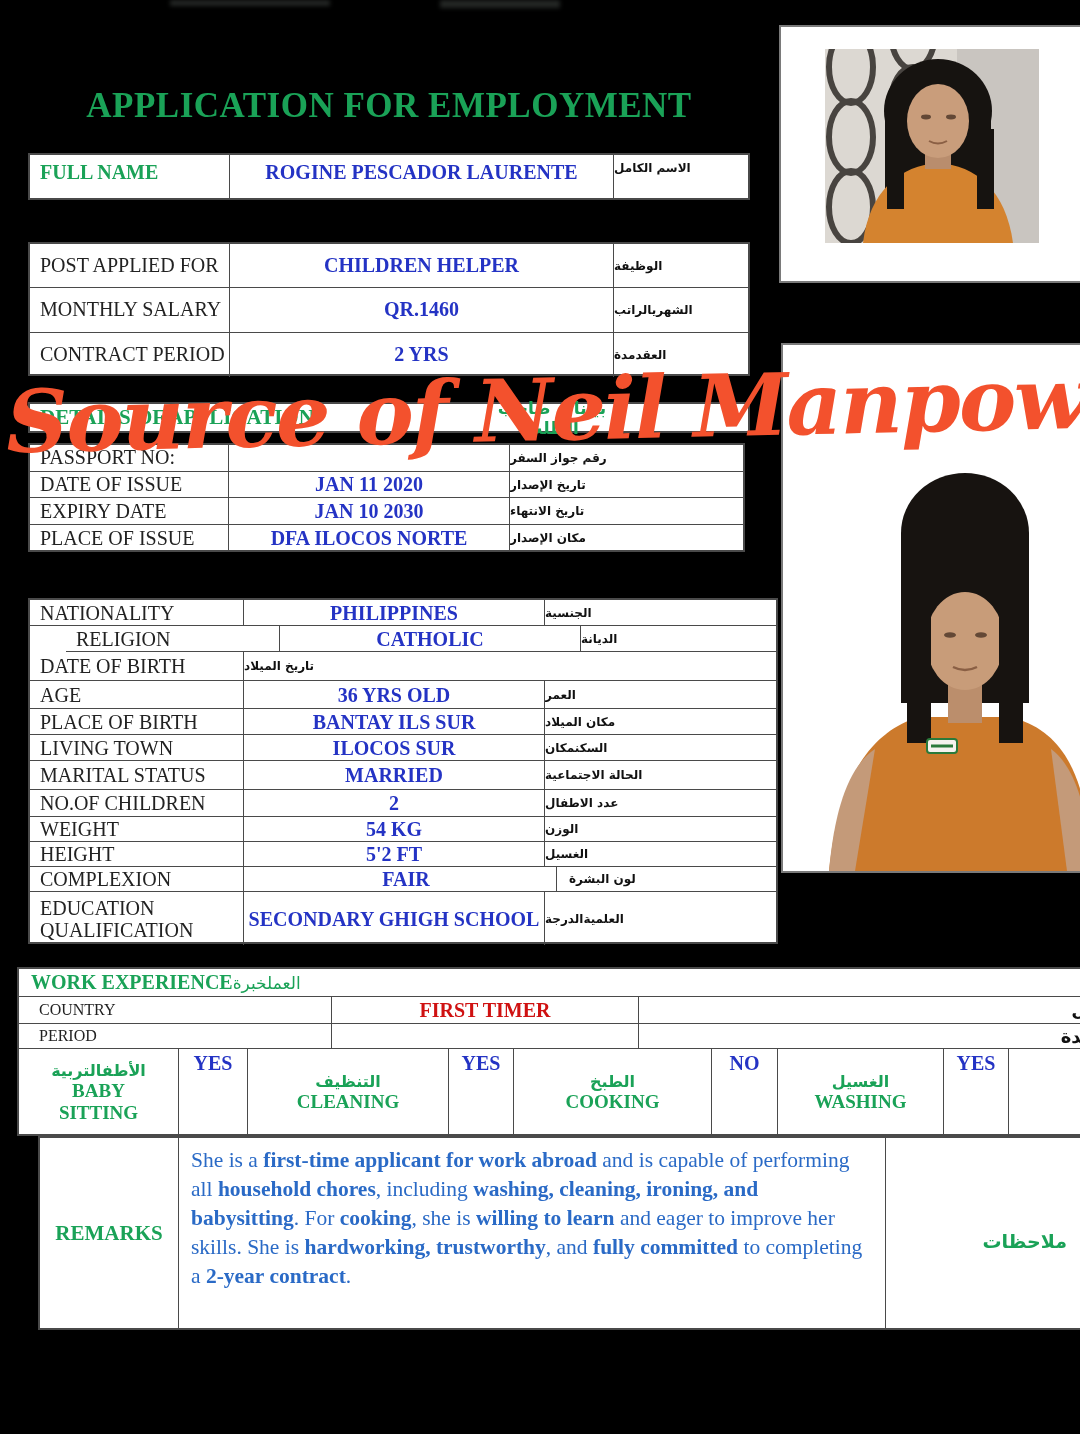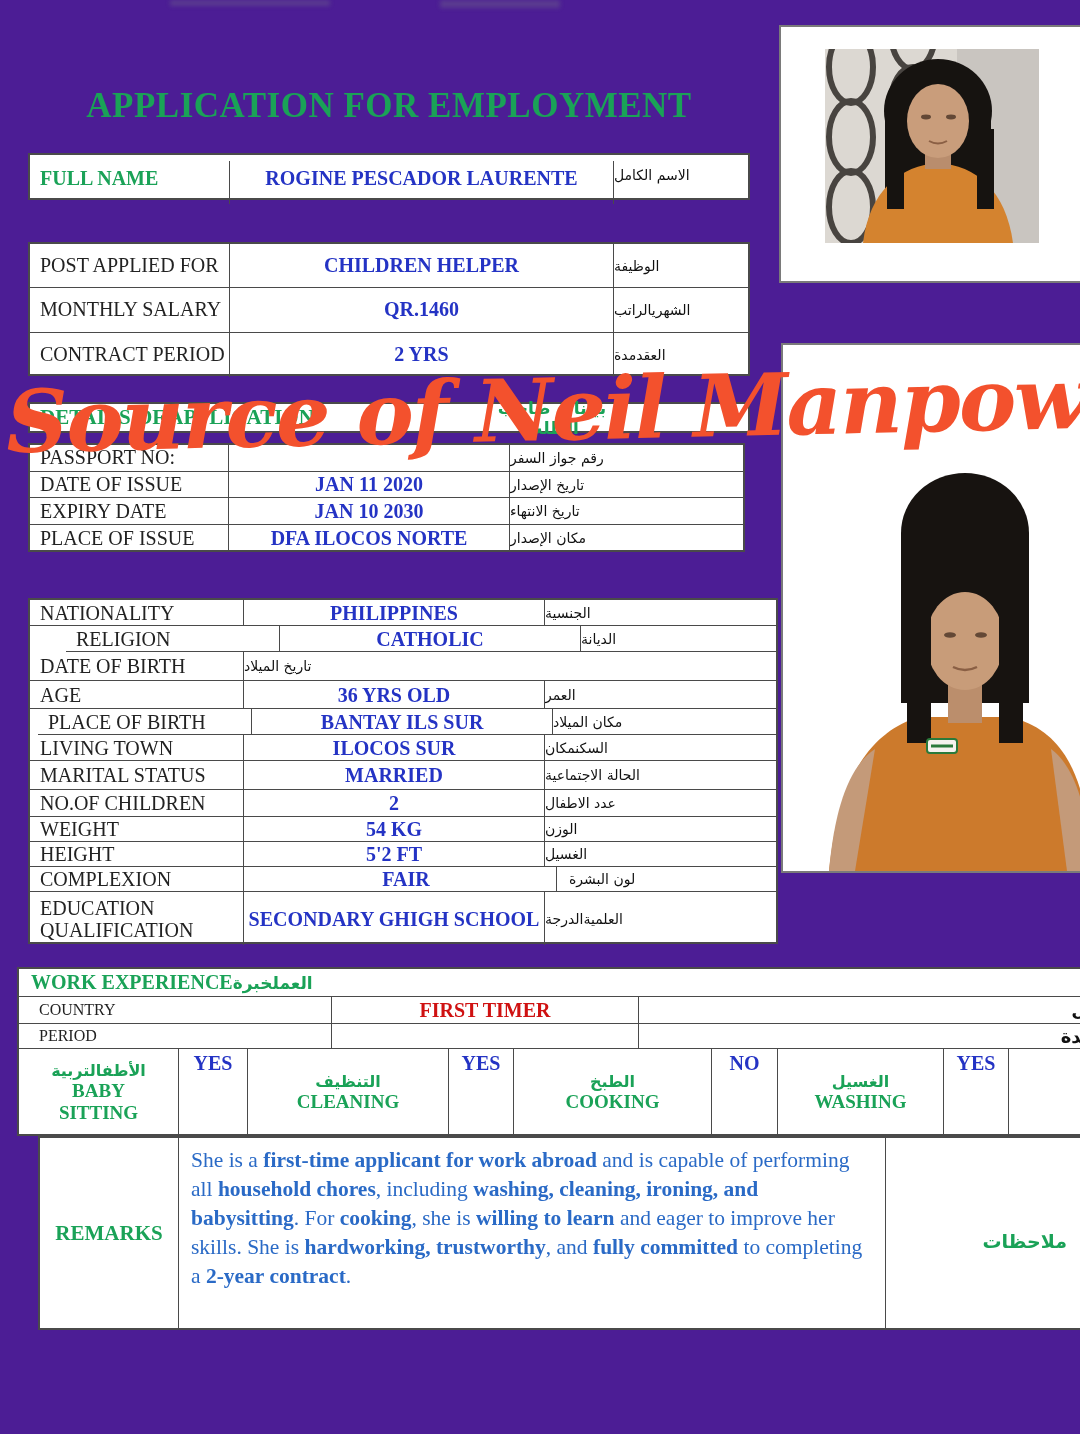--- a/index.html
+++ b/index.html
@@ -1,32 +1,32 @@
 <!DOCTYPE html>
 <html><head>
 <meta charset="utf-8">
 <style>
   html,body{margin:0;padding:0;background:#fff;}
-  #page{position:relative;width:1080px;height:1434px;background:#4c1d95;overflow:hidden;
+  #page{position:relative;width:1080px;height:1434px;background:#000000;overflow:hidden;
         font-family:"Liberation Serif", serif;}
 
   
   .doc-table{position:absolute;border:2px solid #4a4a4a;background:#fff;box-sizing:border-box;}
   .trow{display:grid;border-bottom:1.5px solid #4a4a4a;box-sizing:border-box;}
   .trow:last-child{border-bottom:none;}
   .tlabel,.tvalue,.tarabic{display:flex;align-items:center;box-sizing:border-box;overflow:hidden;}
   .tlabel{padding-left:10px;color:#222;font-size:20px;border-right:1.5px solid #4a4a4a;}
   .tvalue{justify-content:center;color:#2433c4;font-weight:bold;font-size:20px;text-align:center;
           border-right:1.5px solid #4a4a4a;line-height:1.15;}
-  .tarabic{justify-content:flex-end;padding-right:0;font-weight:normal;color:#111;font-size:14px;}
+  .tarabic{justify-content:flex-end;padding-right:0;font-weight:bold;color:#111;font-size:12px;}
   .ar{font-family:"DejaVu Sans", sans-serif;direction:rtl;}
 
   
   #name-table{left:28px;top:153px;width:722px;height:47px;}
-  #name-table .trow{grid-template-columns:200px 384px 136px;height:100%;margin-top:6px;}
+  #name-table .trow{grid-template-columns:200px 384px 136px;height:100%;}
   #name-table .tlabel{color:#1aa257;font-weight:bold;align-items:flex-start;padding-top:6px;}
   #name-table .tvalue,#name-table .tarabic{align-items:flex-start;padding-top:6px;}
 
   
   #job-table{left:28px;top:242px;width:722px;height:134px;}
   #job-table .trow{grid-template-columns:200px 384px 136px;height:44.3px;}
 
   
   #details-header{left:28px;top:402px;width:722px;height:31px;display:flex;align-items:center;}
   #details-header .dh-label{color:#1aa257;font-weight:bold;font-size:21px;padding-left:10px;}
@@ -40,21 +40,21 @@
   
   #personal-table{left:28px;top:598px;width:750px;height:346px;}
   #personal-table .trow{grid-template-columns:214px 301px 231px;}
   #personal-table .tlabel{line-height:1.1;}
   #personal-table .tvalue{line-height:1.2;}
 
   
   #we-table{left:17px;top:967px;width:1075px;height:169px;}
   #we-header{height:28px;border-bottom:1.5px solid #4a4a4a;display:flex;align-items:center;padding-left:12px;box-sizing:border-box;}
   #we-header .we-title{color:#1aa257;font-weight:bold;font-size:20px;}
-  #we-header .we-title-ar{color:#1aa257;font-weight:bold;font-size:17px;}
+  #we-header .we-title-ar{color:#1aa257;font-weight:normal;font-size:17px;}
   .we-row{display:grid;grid-template-columns:313px 307px 1fr;border-bottom:1.5px solid #4a4a4a;box-sizing:border-box;}
   .we-row .we-label{padding-left:20px;color:#222;font-size:16px;display:flex;align-items:center;border-right:1.5px solid #4a4a4a;}
   .we-row .we-value{display:flex;align-items:center;justify-content:center;font-weight:bold;font-size:20px;border-right:1.5px solid #4a4a4a;}
   .we-row .we-right{position:relative;}
   .we-row .frag{position:absolute;right:-4px;top:2px;font-weight:bold;color:#111;font-size:18px;}
   #we-country{height:27px;}
   #we-period{height:25px;}
   .red{color:#cf1111;}
   #skills-row{display:grid;grid-template-columns:160px 69px 201px 65px 198px 66px 166px 65px 1fr;height:86px;}
   .skill-cell{border-right:1.5px solid #4a4a4a;display:flex;flex-direction:column;align-items:center;
@@ -175,21 +175,21 @@
       </div>
       <div class="trow" style="height: 29px;">
         <div class="tlabel">DATE OF BIRTH</div>
         <div class="tarabic ar">تاريخ الميلاد</div>
       </div>
       <div class="trow" style="height: 28px;">
         <div class="tlabel">AGE</div>
         <div class="tvalue">36 YRS OLD</div>
         <div class="tarabic ar">العمر</div>
       </div>
-      <div class="trow" style="height: 26px; margin-left: 8px;">
+      <div class="trow" style="height: 26px;">
         <div class="tlabel">PLACE OF BIRTH</div>
         <div class="tvalue">BANTAY ILS SUR</div>
         <div class="tarabic ar">مكان الميلاد</div>
       </div>
       <div class="trow" style="height: 26px;">
         <div class="tlabel">LIVING TOWN</div>
         <div class="tvalue">ILOCOS SUR</div>
         <div class="tarabic ar">السكنمكان</div>
       </div>
       <div class="trow" style="height: 29px;">

